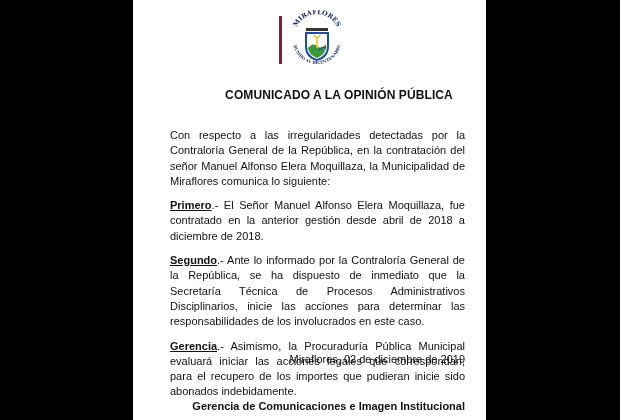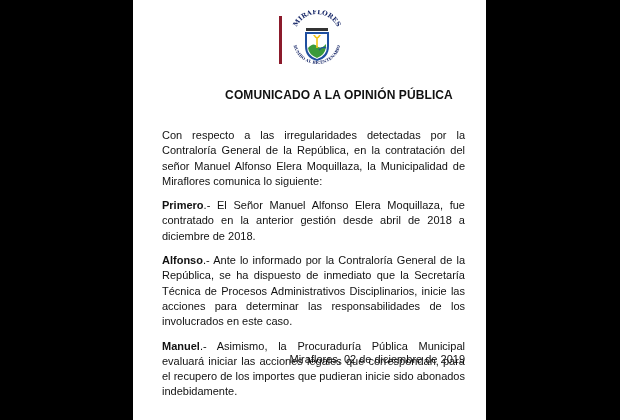--- a/index.html
+++ b/index.html
@@ -17,22 +17,22 @@
   .logo .bar { position: absolute; left: 0; top: 6px; width: 3px; height: 48px; background: #8b1a2b; }
   .logo svg { position: absolute; left: 8px; top: 0; }
   .title {
     position: absolute; left: 0; width: 412px; top: 88px; text-align: center;
     font-weight: bold; font-size: 12px; letter-spacing: 0.1px;
   }
   .body {
     position: absolute; left: 21px; top: 128px; width: 311px;
     font-size: 11px; line-height: 15.3px; text-align: justify;
   }
-  .body p { margin: 0 0 9px 8px; }
-  .lbl { font-weight: bold; }
+  .body p { margin: 0 0 9px 16px; }
+  .lbl { font-weight: bold; text-decoration: underline; }
   .date {
     position: absolute; right: 21px; top: 353px; font-size: 11px;
   }
   .signature {
     position: absolute; right: 21px; top: 400px; font-size: 11px; font-weight: bold; white-space: nowrap;
   }
 </style>
 </head>
 <body>
 
@@ -60,21 +60,22 @@
   </div>
 
   <div class="title">COMUNICADO A LA OPINIÓN PÚBLICA</div>
 
   <div class="body">
     <p>Con respecto a las irregularidades detectadas por la Contraloría General de la República, en la contratación del señor Manuel Alfonso Elera Moquillaza, la Municipalidad de Miraflores comunica lo siguiente:</p>
     <p>
       <span class="lbl">Primero</span><span>.- </span><span>El Señor Manuel Alfonso Elera Moquillaza, fue contratado en la anterior gestión desde abril de 2018 a diciembre de 2018.</span>
     </p>
     <p>
-      <span class="lbl">Alfonso</span><span>.- </span><span>Ante lo informado por la Contraloría General de la República, se ha dispuesto de inmediato que la Secretaría Técnica de Procesos Administrativos Disciplinarios, inicie las acciones para determinar las responsabilidades de los involucrados en este caso.</span>
+      <span class="lbl">Segundo</span><span>.- </span><span>Ante lo informado por la Contraloría General de la República, se ha dispuesto de inmediato que la Secretaría Técnica de Procesos Administrativos Disciplinarios, inicie las acciones para determinar las responsabilidades de los involucrados en este caso.</span>
     </p>
     <p>
-      <span class="lbl">Manuel</span><span>.- </span><span>Asimismo, la Procuraduría Pública Municipal evaluará iniciar las acciones legales que correspondan, para el recupero de los importes que pudieran inicie sido abonados indebidamente.</span>
+      <span class="lbl">Gerencia</span><span>.- </span><span>Asimismo, la Procuraduría Pública Municipal evaluará iniciar las acciones legales que correspondan, para el recupero de los importes que pudieran inicie sido abonados indebidamente.</span>
     </p>
   </div>
 
   <div class="date">Miraflores, 02 de diciembre de 2019</div>
+  <div class="signature">Gerencia de Comunicaciones e Imagen Institucional</div>
 </div>
 
 </body></html>

